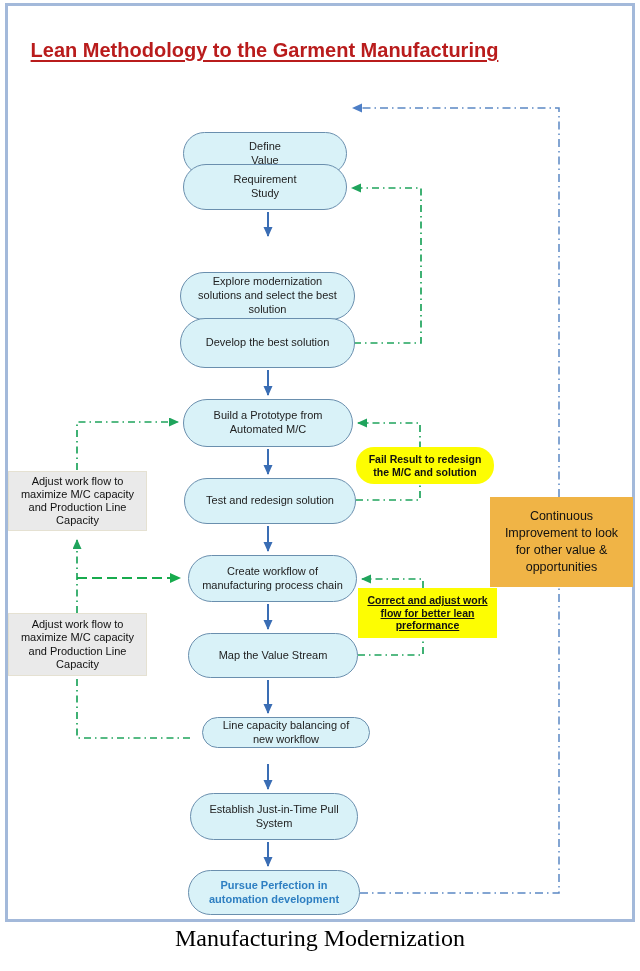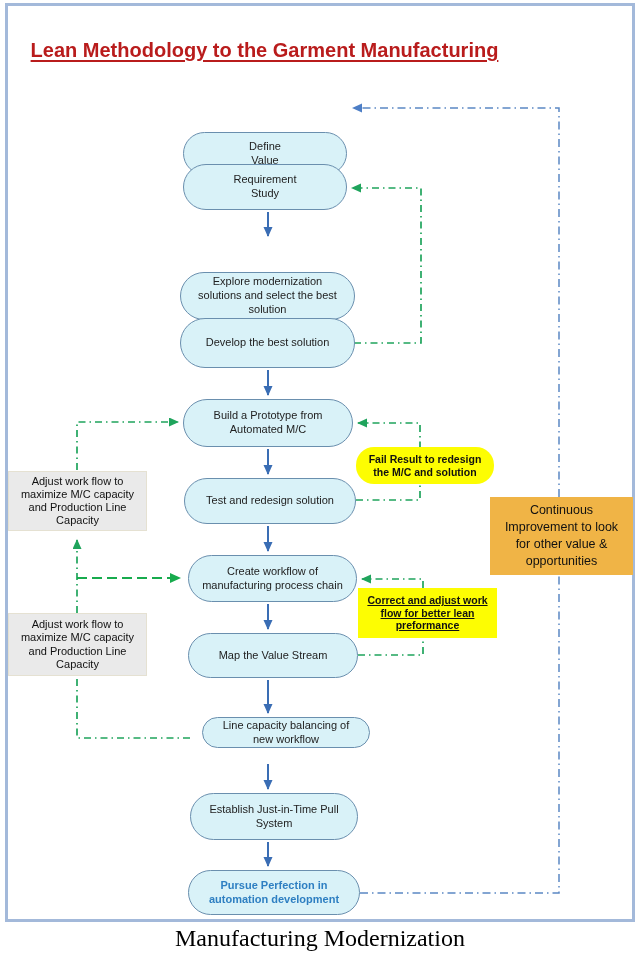--- a/index.html
+++ b/index.html
@@ -34,21 +34,21 @@
   #n9{left:202px;top:717px;width:168px;height:31px;}
   #n10{left:190px;top:793px;width:168px;height:47px;}
   #n11{left:188px;top:870px;width:172px;height:45px;color:#2e7fc2;font-weight:700;}
   .note{
     position:absolute;display:flex;align-items:center;justify-content:center;
     text-align:center;z-index:4;white-space:pre-line;box-sizing:border-box;
     color:#111;line-height:1.2;
   }
   #note-fail{left:356px;top:447px;width:138px;height:37px;background:#fdfd02;font-weight:700;font-size:10.5px;border-radius:18px;}
   #note-correct{left:358px;top:588px;width:139px;height:50px;background:#fdfd02;font-weight:700;font-size:10.5px;text-decoration:underline;}
-  #note-continuous{left:490px;top:497px;width:143px;height:78px;background:#f0b446;font-size:12.5px;line-height:1.35;}
+  #note-continuous{left:490px;top:497px;width:143px;height:90px;background:#f0b446;font-size:12.5px;line-height:1.35;}
   #note-adjust-1{left:8px;top:471px;width:139px;height:60px;background:#eaeaea;border:1px solid #e5e1d2;font-size:11px;}
   #note-adjust-2{left:8px;top:613px;width:139px;height:63px;background:#eaeaea;border:1px solid #e5e1d2;font-size:11px;}
   #caption{
     position:absolute;left:0;top:922px;width:640px;text-align:center;
     font-family:"Liberation Serif",serif;font-size:24px;line-height:33px;color:#000;z-index:5;
   }
 </style>
 </head>
 <body>
 

